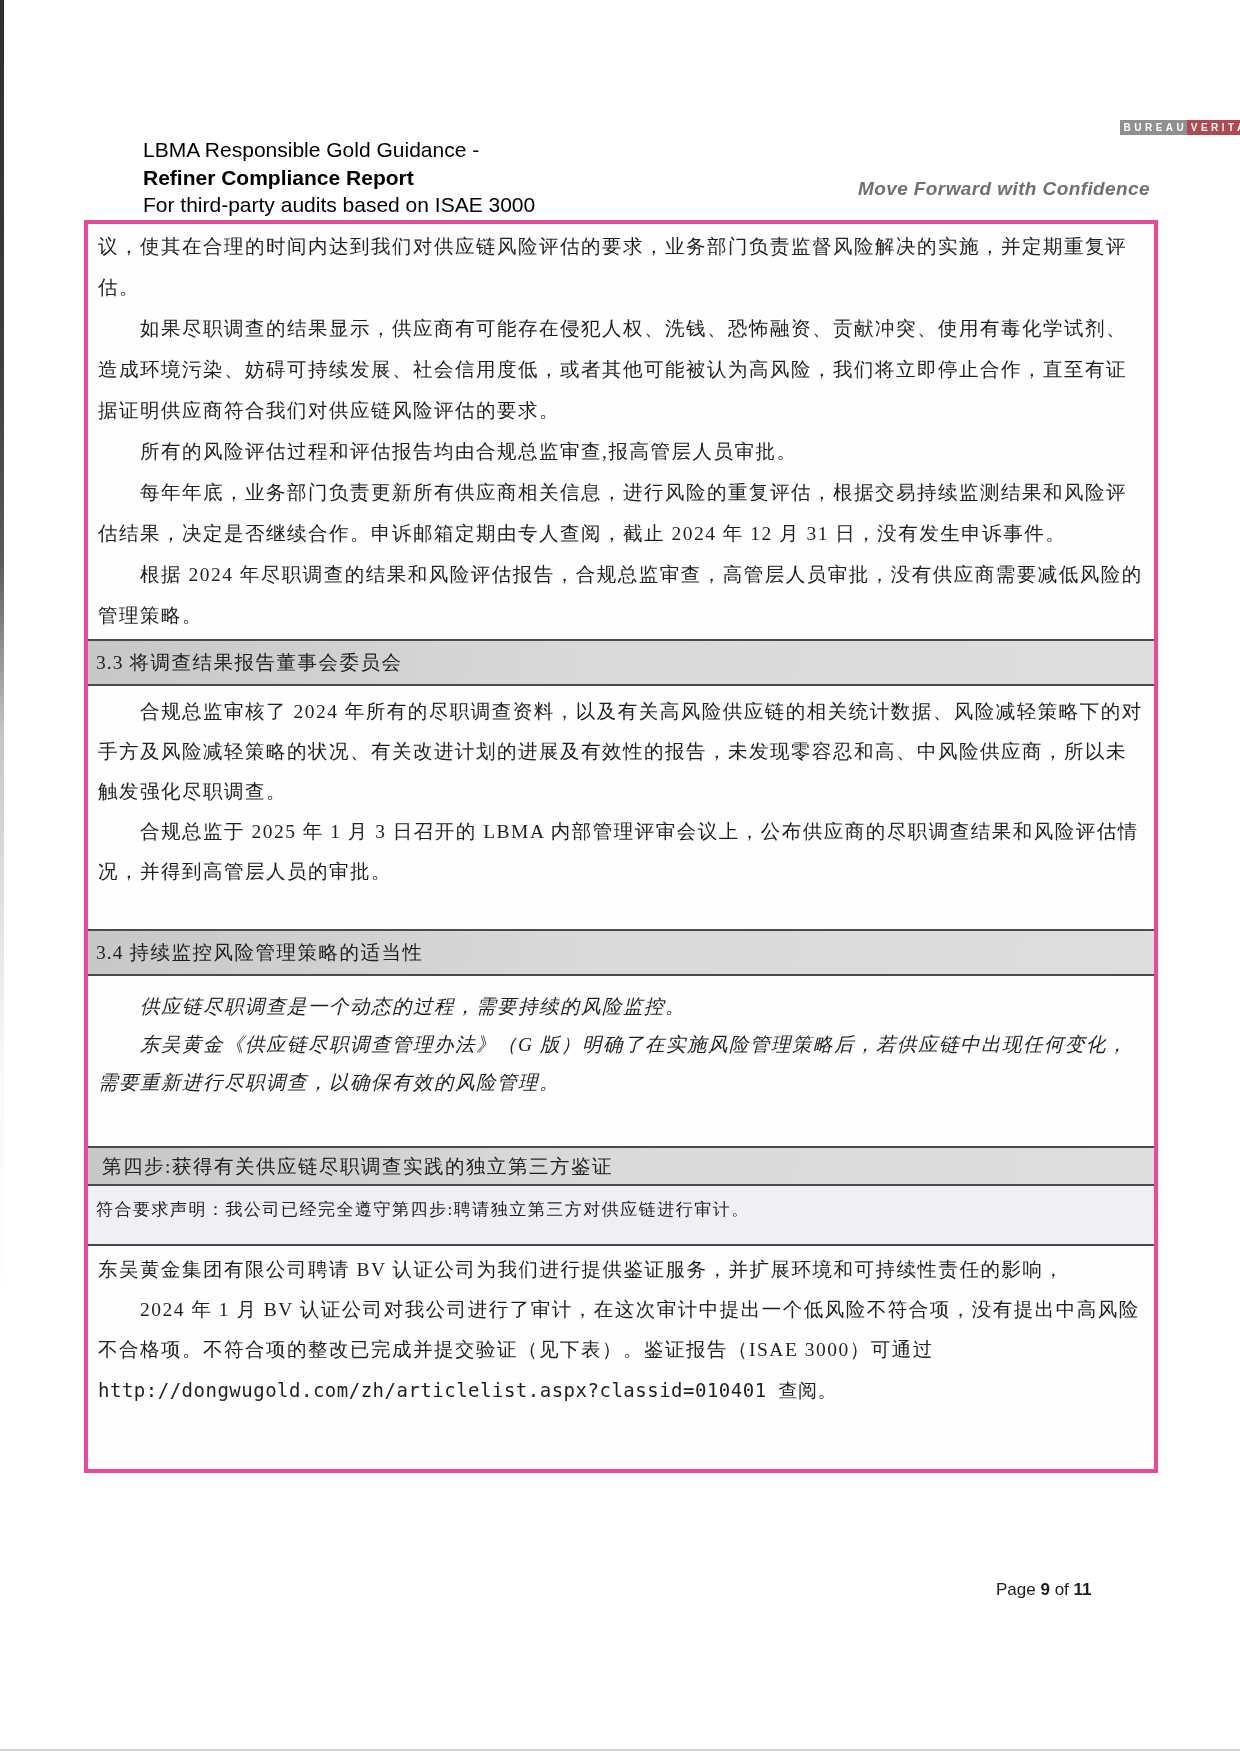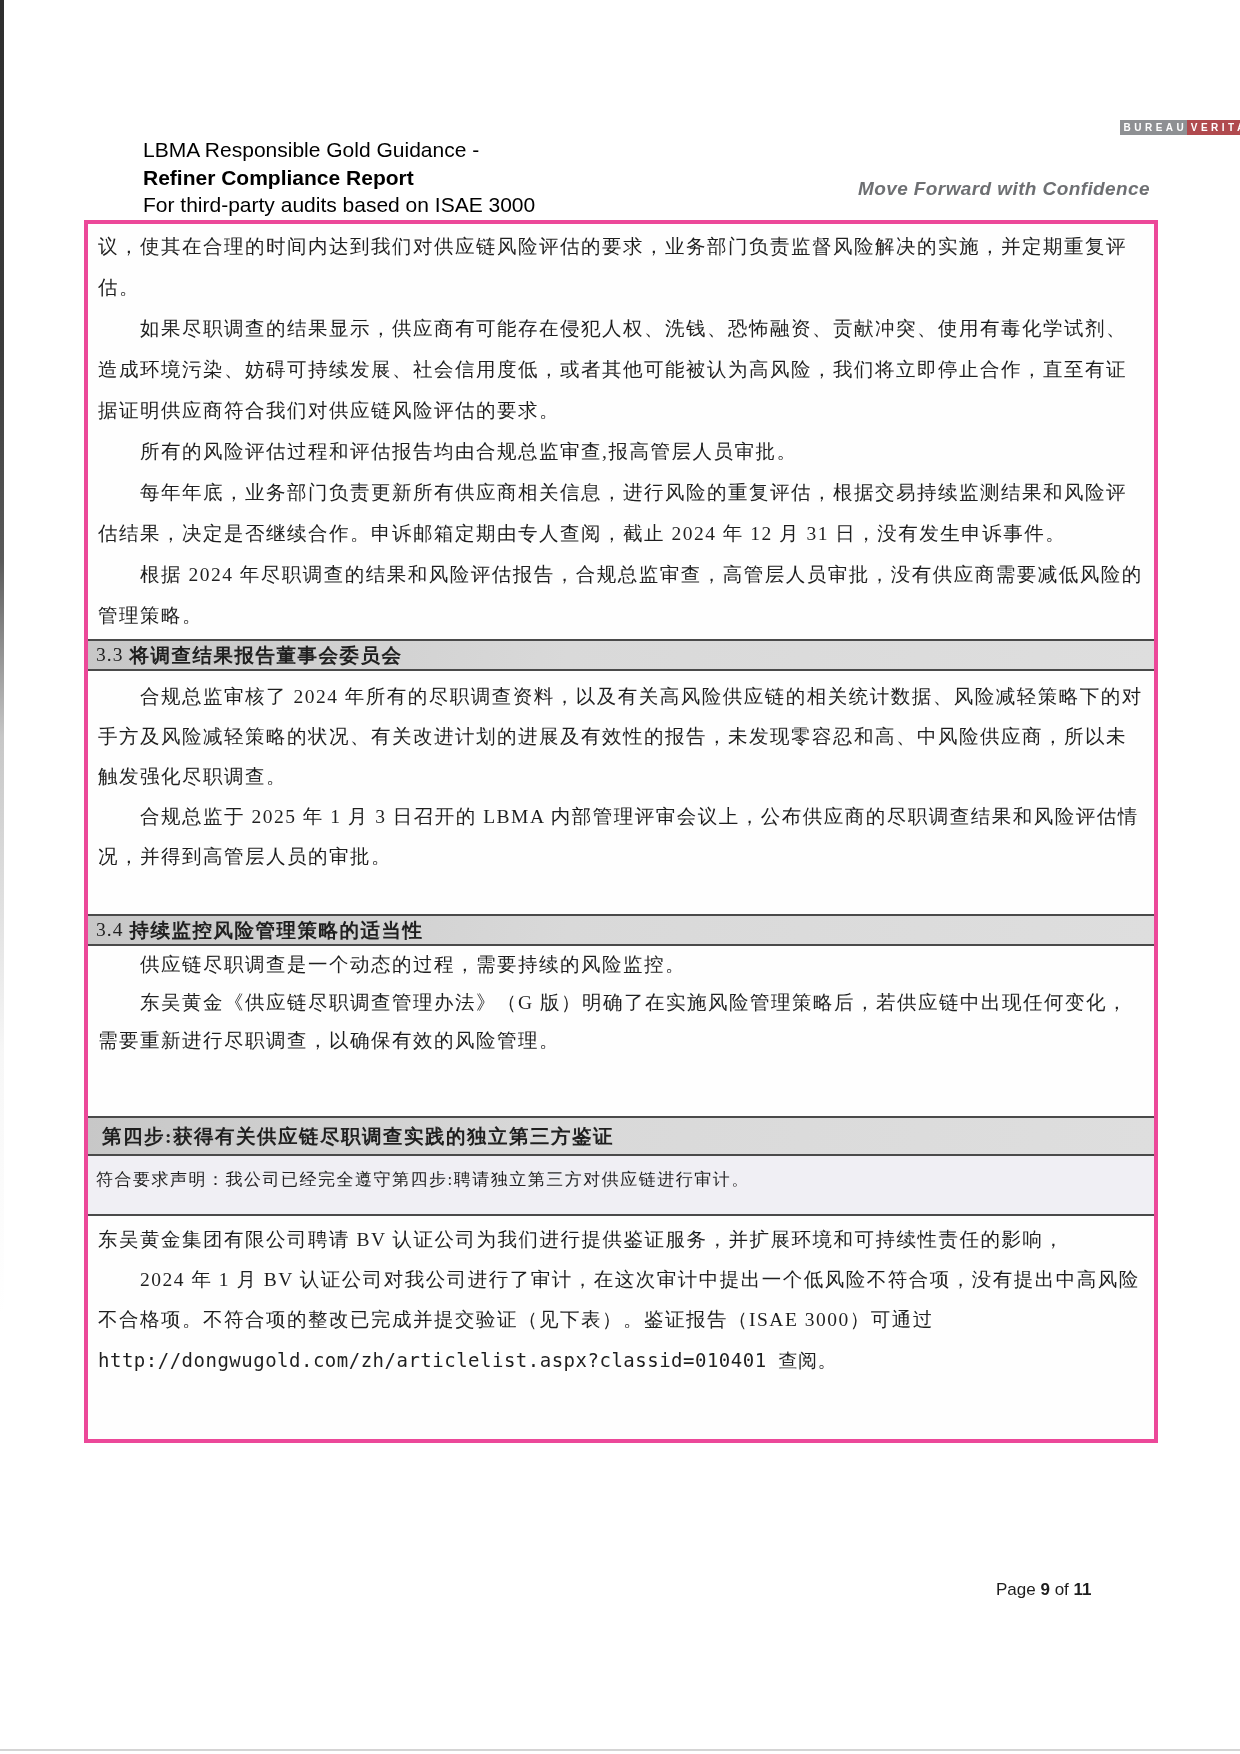--- a/index.html
+++ b/index.html
@@ -61,34 +61,34 @@
   .line{
     font-size:19.5px;letter-spacing:1.5px;
     white-space:nowrap;
   }
   .line.mono{
     font-family:"DejaVu Sans Mono","Liberation Mono",monospace;
     font-size:19px;letter-spacing:.5px;
   }
   .s0{min-height:415px;padding-top:2px;}   .s0 .line{line-height:41px;}
   .s2{min-height:243px;padding-top:6px;}   .s2 .line{line-height:40px;}
-  .s4{min-height:170px;padding-top:0;}  .s4 .line{line-height:38px;}
+  .s4{min-height:170px;padding-top:12px;font-style:italic;}  .s4 .line{line-height:38px;}
   .s7{min-height:223px;padding-top:4px;}   .s7 .line{line-height:40px;}
   .sec-header{
-    height:32px;
+    height:47px;
     background:linear-gradient(100deg,#c7c7c7 0%,#d9d9d9 45%,#dedede 100%);
     border-top:2px solid #4a4a4a;
     border-bottom:2px solid #4a4a4a;
     display:flex;align-items:center;
     padding:0 8px;
     font-size:19.5px;letter-spacing:1px;
   }
   .s5{height:40px;}
   .sec-header .hprefix{margin-right:6px;white-space:pre;}
-  .sec-header b{font-weight:bold;letter-spacing:1.5px;}
+  .sec-header b{font-weight:normal;letter-spacing:1.5px;}
   .sec-statement{
     height:60px;
     background:#f0eff4;
     border-bottom:2px solid #4a4a4a;
     padding:12px 8px 0 8px;
     font-size:17px;letter-spacing:1.5px;
   }
   
   .page-label{
     position:absolute;left:996px;top:1580px;

